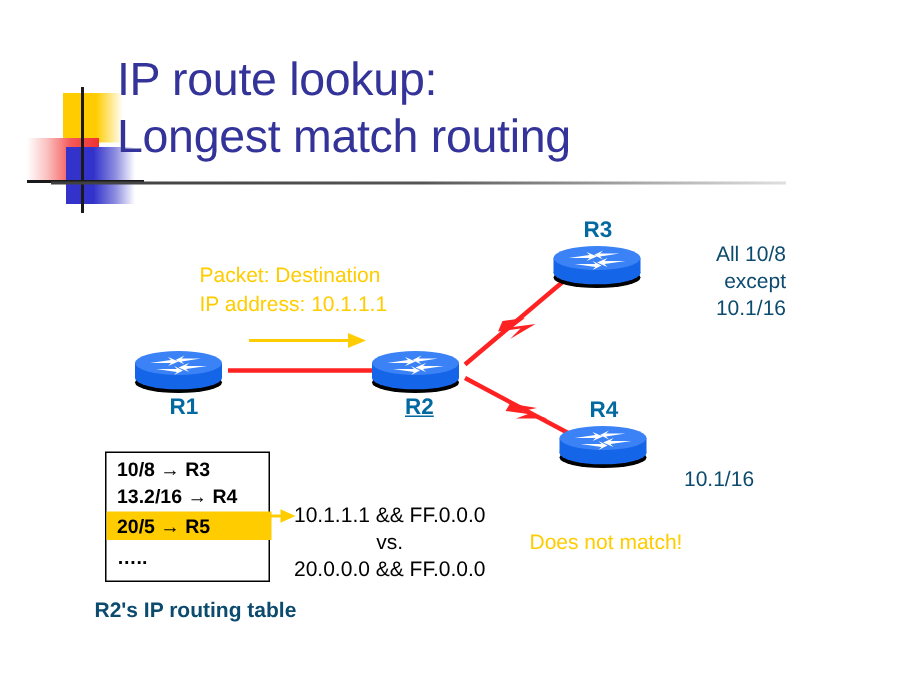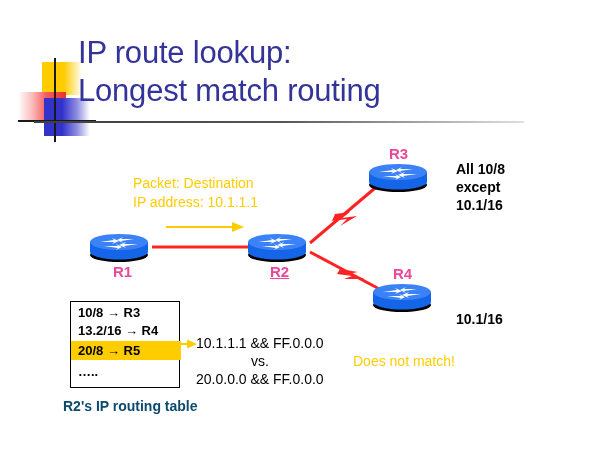--- a/index.html
+++ b/index.html
@@ -63,32 +63,33 @@
 
   
   .router { position: absolute; width: 64px; height: 32px; }
 
   
   .link-layer { position: absolute; left: 0; top: 0; width: 600px; height: 450px; }
 
   
   .rlabel {
     position: absolute;
-    color: #ec4899;
+    color: #0369a1;
     font-size: 15px;
     font-weight: bold;
     white-space: nowrap;
   }
   .note {
     position: absolute;
-    color: #000000;
-    font-size: 14px;
-    font-weight: bold;
+    color: #0c4a6e;
+    font-size: 14px;
+    font-weight: normal;
     line-height: 18px;
     white-space: pre-line;
+    text-align: right;
   }
   .gold {
     position: absolute;
     color: #ffcc00;
     font-size: 14px;
     font-weight: normal;
     line-height: 19px;
     white-space: pre-line;
   }
 
@@ -248,21 +249,21 @@
 IP address: 10.1.1.1</div>
 
   <div class="note" style="left:456px; top:160px;">All 10/8 except
 10.1/16</div>
 
   <div class="note" style="left:456px; top:310px;">10.1/16</div>
 
   <div class="rt-box">
     <div class="rt-row" style="top:3px;">10/8 → R3</div>
     <div class="rt-row" style="top:21px;">13.2/16 → R4</div>
-    <div class="rt-row hl" style="top:39px; height:19px; line-height:19px;">20/8 → R5</div>
+    <div class="rt-row hl" style="top:39px; height:19px; line-height:19px;">20/5 → R5</div>
     <div class="rt-row" style="top:62px;">…..</div>
   </div>
   <div class="rt-caption">R2's IP routing table</div>
 
   <div class="compare">10.1.1.1 &amp;&amp; FF.0.0.0
 vs.
 20.0.0.0 &amp;&amp; FF.0.0.0</div>
 
   <div class="gold" style="left:353px; top:352px;">Does not match!</div>
 

